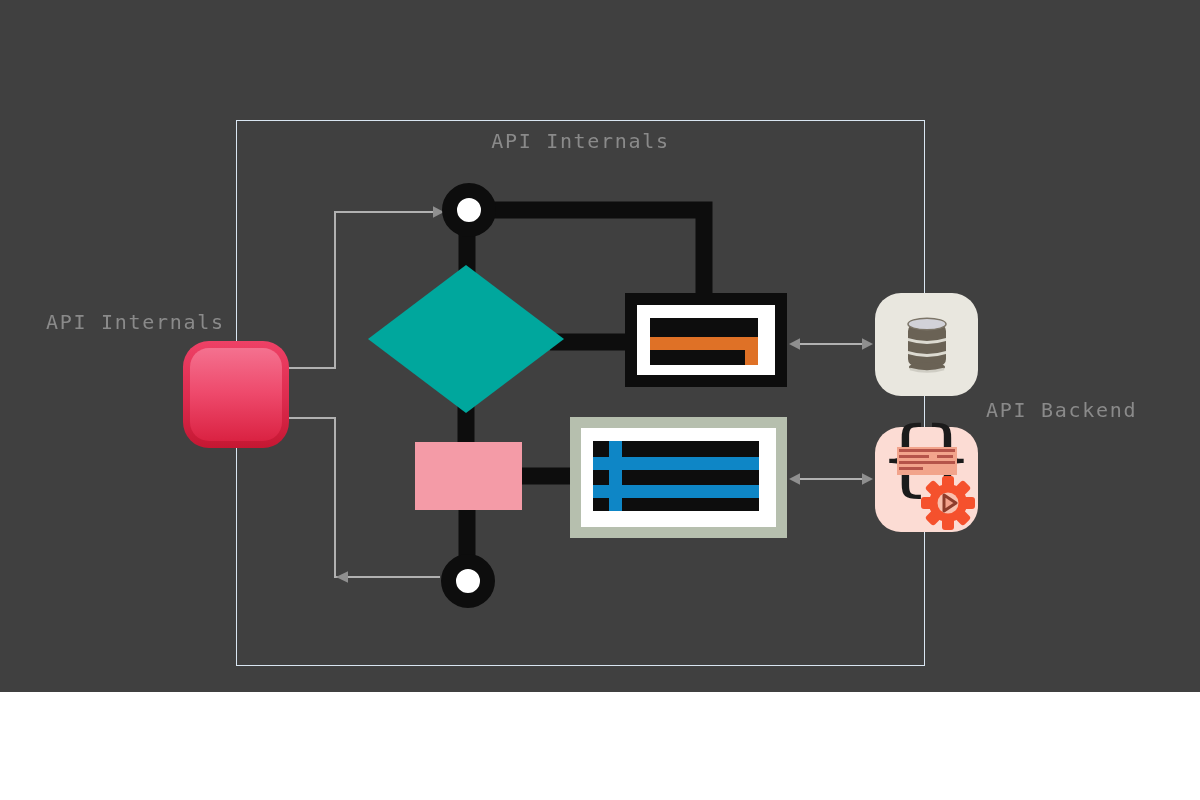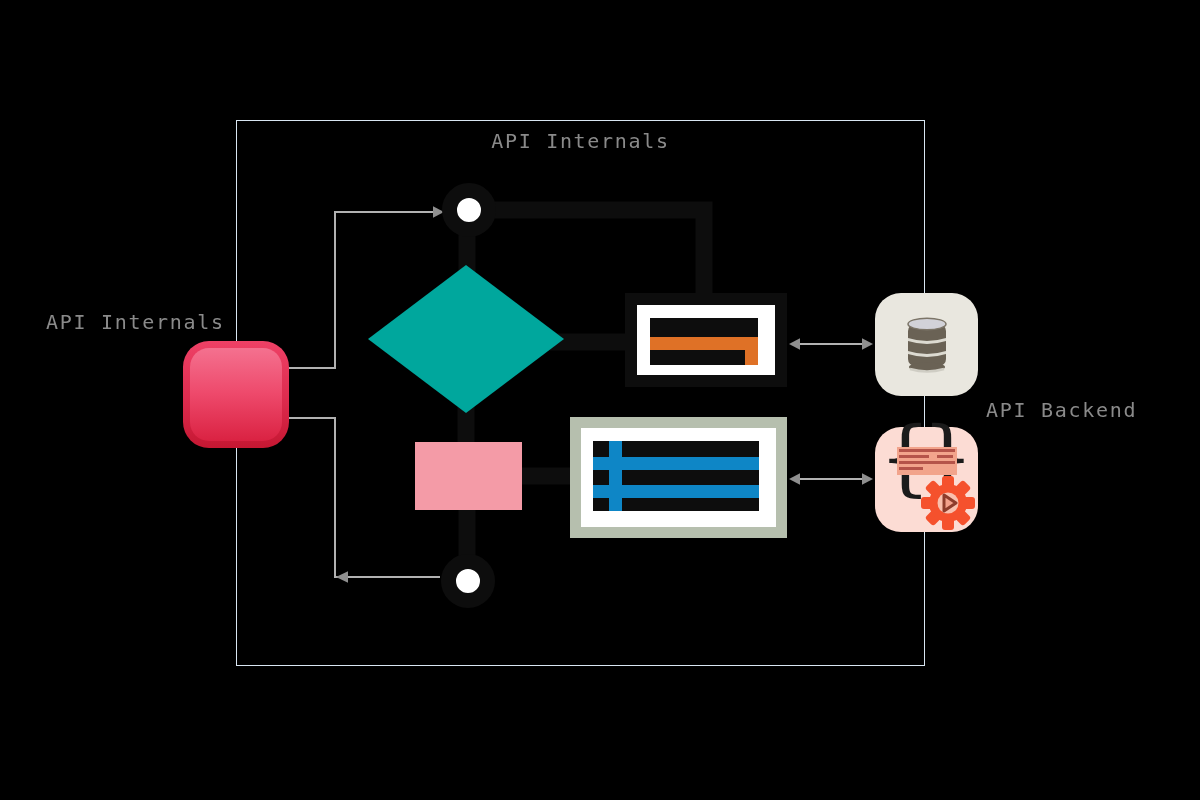--- a/index.html
+++ b/index.html
@@ -1,16 +1,16 @@
 <!DOCTYPE html>
 <html><head>
 <meta charset="utf-8">
 <style>
   html,body{margin:0;padding:0;background:#ffffff;}
-  .stage{position:relative;width:1200px;height:800px;background:#000000;overflow:hidden;
+  .stage{position:relative;width:1200px;height:692px;background:#404040;overflow:hidden;
          font-family:"DejaVu Sans Mono","Liberation Mono",monospace;}
 
   
   .container-box{position:absolute;left:236px;top:120px;width:689px;height:546px;
                  border:1px solid #d9e6f2;box-sizing:border-box;z-index:0;}
   .container-title{position:absolute;left:0;right:0;top:8px;text-align:center;
                    font-size:20px;letter-spacing:1.7px;color:#8a8a8a;white-space:pre;}
 
   
   .wires{position:absolute;left:0;top:0;z-index:1;pointer-events:none;}

